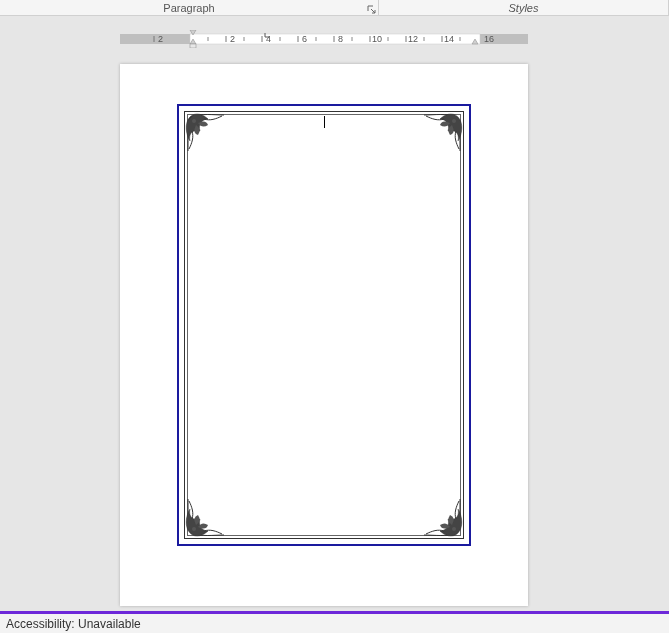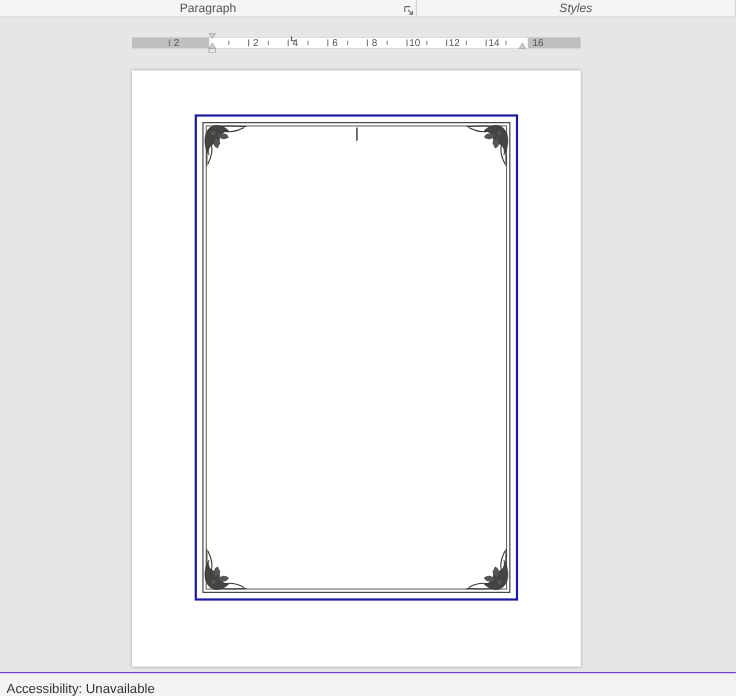--- a/index.html
+++ b/index.html
@@ -124,23 +124,23 @@
     height: 12px;
     background: #000;
   }
 
   
   .status-bar {
     position: absolute;
     left: 0; right: 0; bottom: 0;
     height: 22px;
     background: #f3f3f3;
-    border-top: 1px solid #6d28d9;
-    display: flex;
-    align-items: flex-end;
+    border-top: 3px solid #6d28d9;
+    display: flex;
+    align-items: center;
     padding: 0 6px;
     color: #333;
     font-size: 12px;
   }
 
   .ruler-num { font: 9px sans-serif; fill:#555; }
 </style>
 </head>
 <body>
 

